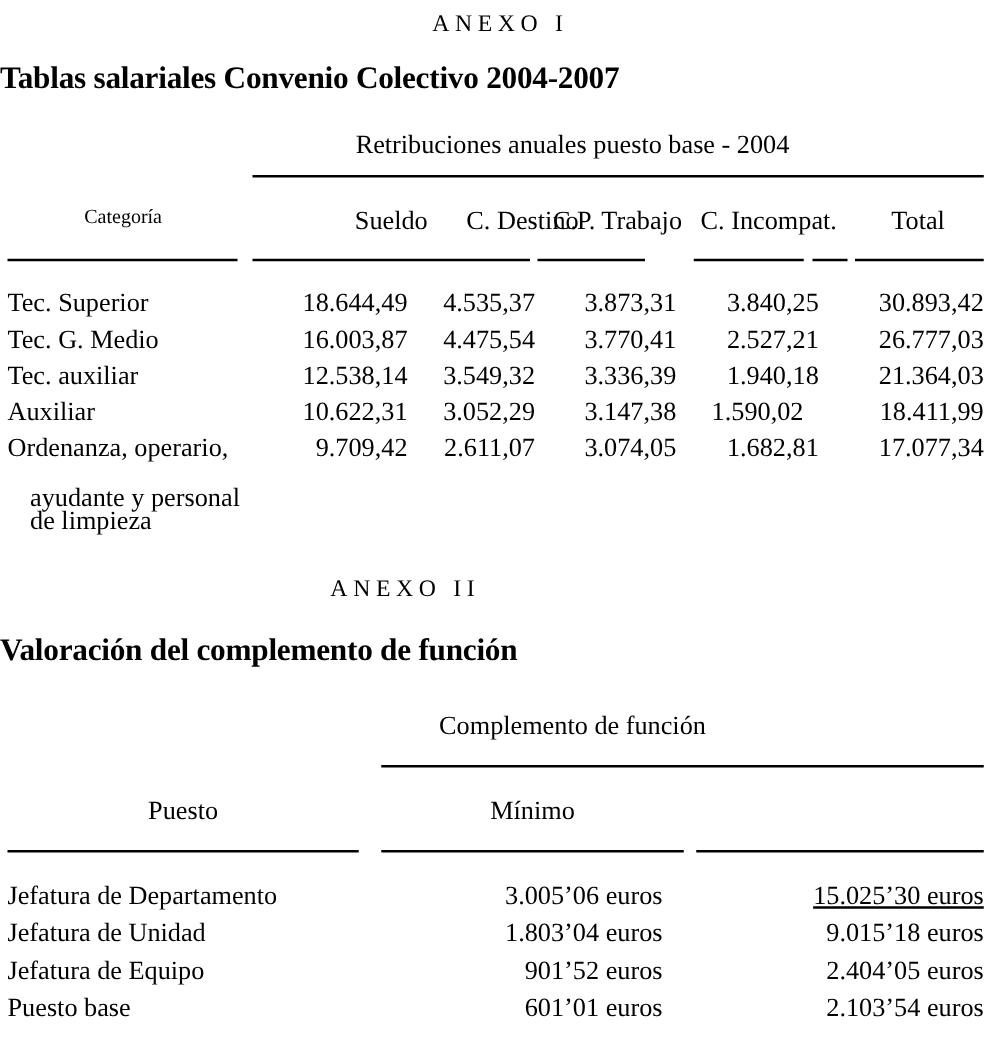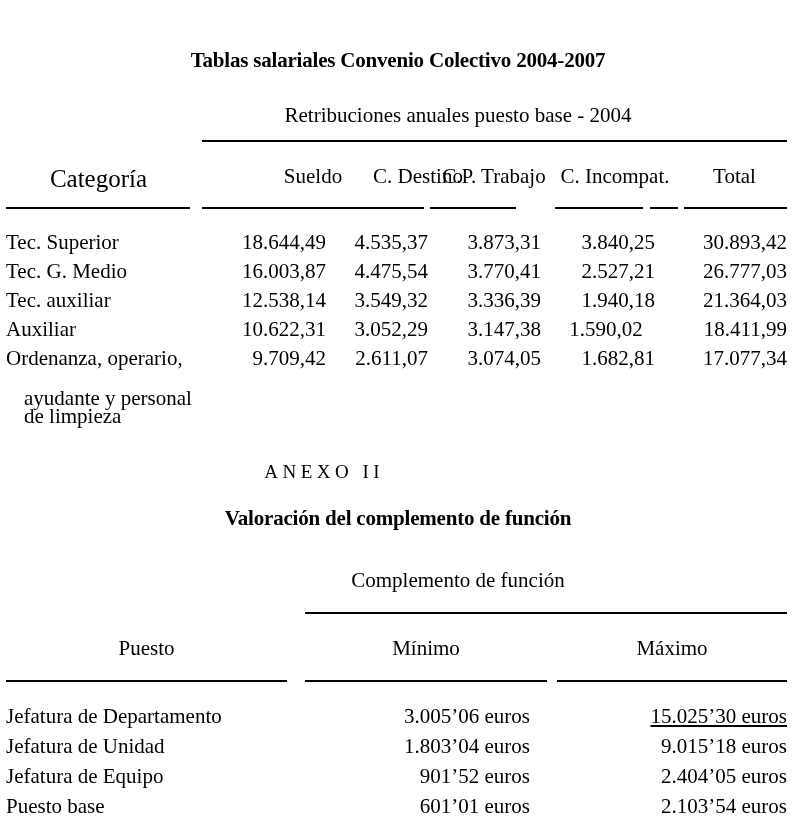--- a/index.html
+++ b/index.html
@@ -26,22 +26,21 @@
   
   .anexo-label {
     text-align: center;
     font-size: 19px;
     letter-spacing: 4.5px;
     text-indent: 4.5px;
     line-height: 1;
     font-weight: 400;
   }
   .doc-title {
-    text-align: center;
-    font-size: 21px;
+    font-size: 25px;
     font-weight: 700;
     line-height: 1;
     letter-spacing: -0.2px;
     font-family: Liberation Serif, serif;
   }
   .section-subtitle {
     font-size: 21px;
     line-height: 1;
     font-weight: 400;
   }
@@ -55,21 +54,21 @@
 
   
   .t1-head {
     position: absolute;
     font-size: 21px;
     line-height: 1;
     text-align: center;
   }
   .t1-cat-head {
     position: absolute;
-    font-size: 25px;
+    font-size: 16px;
     line-height: 1;
     text-align: center;
   }
   .t1-row-label {
     position: absolute;
     left: 6px;
     font-size: 21px;
     line-height: 25px;
     text-align: left;
     white-space: pre;
@@ -105,20 +104,21 @@
     line-height: 26px;
     text-align: right;
     white-space: pre;
   }
 </style>
 </head>
 <body>
 
 <div class="page">
 
+  <div class="anexo-label" style="top:10px; left:0; width:796px; position:absolute;">ANEXO I</div>
 
   <div class="doc-title" style="top:50px; left:0; width:796px; position:absolute;">Tablas salariales Convenio Colectivo 2004-2007</div>
 
   <div class="section-subtitle" style="top:105px; left:0; width:796px; position:absolute; text-align:center; padding-left:120px; box-sizing:border-box;">Retribuciones anuales puesto base - 2004</div>
 
   <div class="rule" style="top:140px; left:202px; width:585px;"></div>
 
   <div class="t1-cat-head" style="top:166px; left:6px; width:185px;">Categoría</div>
   <div class="t1-head" style="top:166px; left:202px; width:222px;">Sueldo</div>
   <div class="t1-head" style="top:166px; left:312px; width:212px;">C. Destino</div>
@@ -173,21 +173,20 @@
   <div class="anexo-label" style="top:462px; left:0; width:644px; position:absolute;">ANEXO II</div>
 
   <div class="doc-title" style="top:508px; left:0; width:796px; position:absolute;">Valoración del complemento de función</div>
 
   <div class="section-subtitle" style="top:570px; left:0; width:796px; position:absolute; text-align:center; padding-left:120px; box-sizing:border-box;">Complemento de función</div>
 
   <div class="rule" style="top:612px; left:305px; width:482px;"></div>
 
   <div class="t2-head" style="top:638px; left:6px; width:281px;">Puesto</div>
   <div class="t2-head" style="top:638px; left:305px; width:242px;">Mínimo</div>
-  <div class="t2-head" style="top:638px; left:557px; width:230px;">Máximo</div>
 
   <div class="rule" style="top:680px; left:6px;   width:281px;"></div>
   <div class="rule" style="top:680px; left:305px; width:242px;"></div>
   <div class="rule" style="top:680px; left:557px; width:230px;"></div>
 
   <div class="t2-row-label" style="top:703px;">Jefatura de Departamento</div>
   <div class="t2-num" style="top:703px; left:300px; width:230px;">3.005’06 euros</div>
   <div class="t2-num" style="top:703px; left:557px; width:230px;text-decoration:underline;">15.025’30 euros</div>
 
   <div class="t2-row-label" style="top:733px;">Jefatura de Unidad</div>

